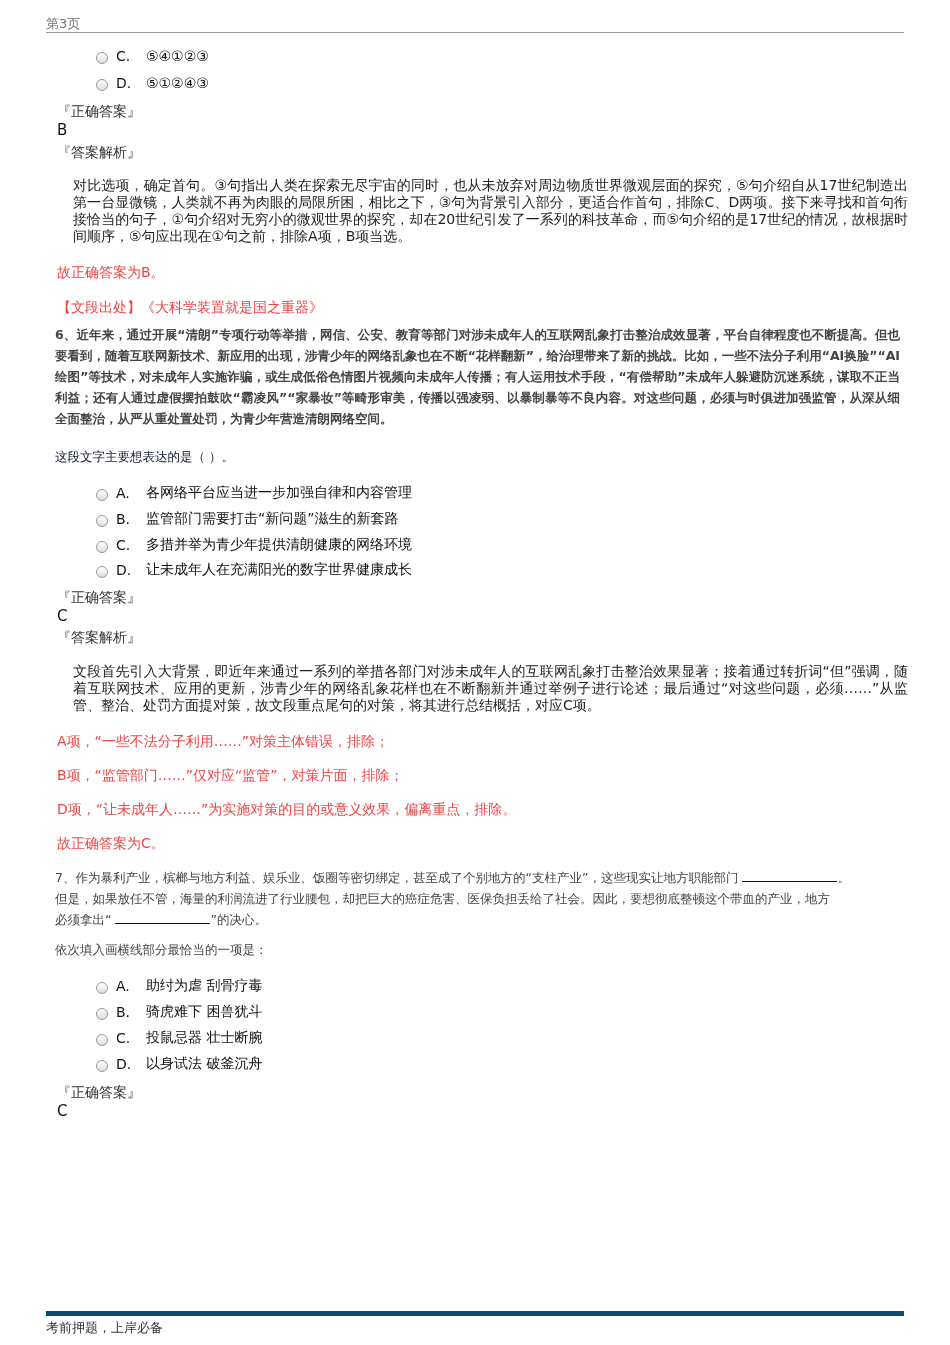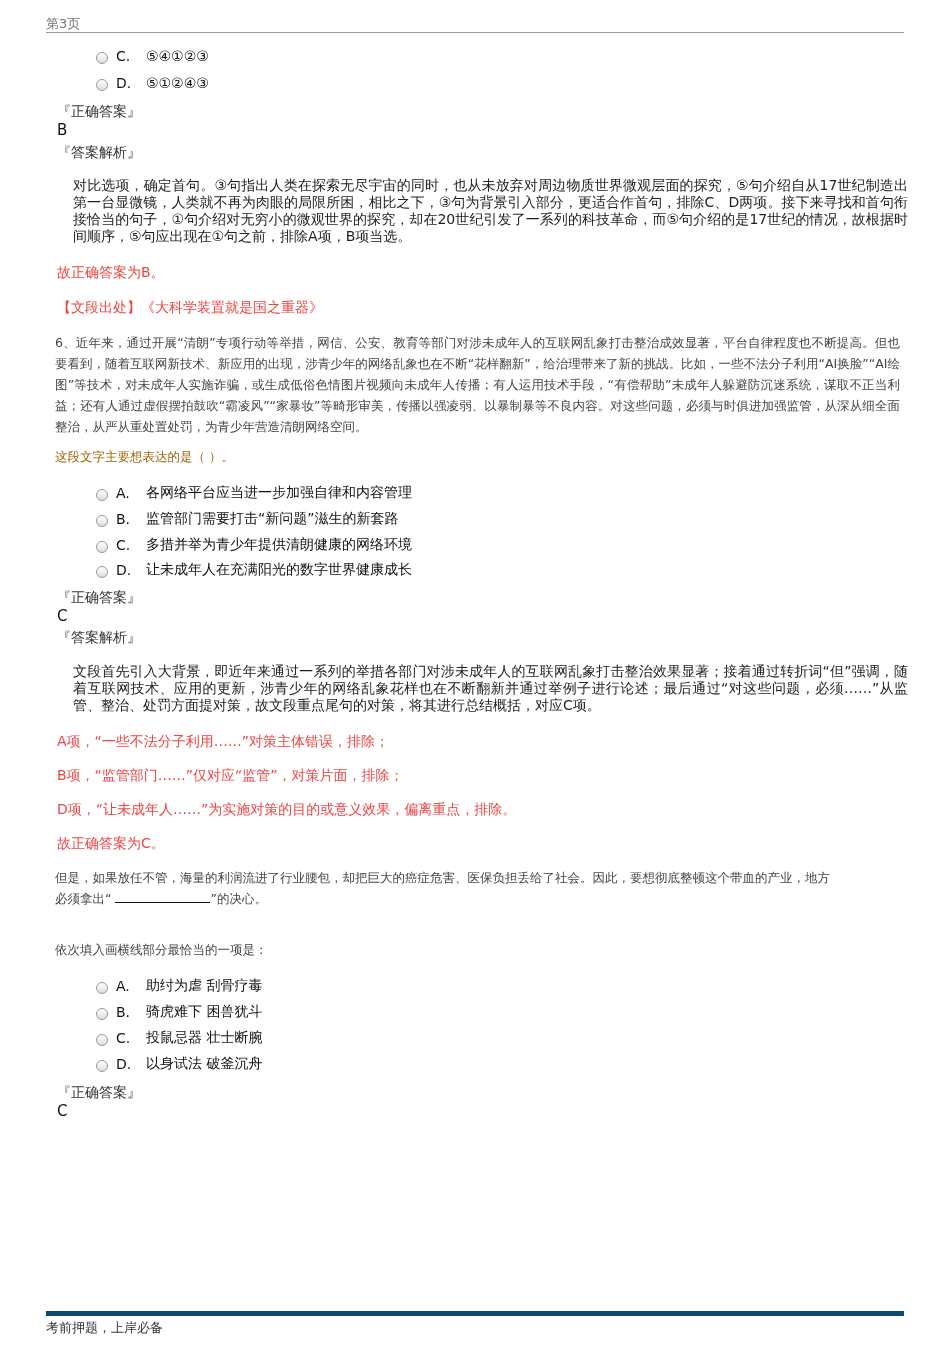--- a/index.html
+++ b/index.html
@@ -44,22 +44,22 @@
 </div>
 
 <div class="abs bracket" style="left:57px; top:103px;">『正确答案』</div>
 <div class="abs ans" style="left:57px; top:121px;">B</div>
 <div class="abs bracket" style="left:57px; top:144px;">『答案解析』</div>
 
 <div class="para" style="top:177px;">对比选项，确定首句。③句指出人类在探索无尽宇宙的同时，也从未放弃对周边物质世界微观层面的探究，⑤句介绍自从17世纪制造出第一台显微镜，人类就不再为肉眼的局限所困，相比之下，③句为背景引入部分，更适合作首句，排除C、D两项。接下来寻找和首句衔接恰当的句子，①句介绍对无穷小的微观世界的探究，却在20世纪引发了一系列的科技革命，而⑤句介绍的是17世纪的情况，故根据时间顺序，⑤句应出现在①句之前，排除A项，B项当选。</div>
 <div class="line" style="left:57px; top:264px;">故正确答案为B。</div>
 <div class="line" style="left:57px; top:299px;">【文段出处】《大科学装置就是国之重器》</div>
 
-<div class="qpara" style="top:332px;">6、近年来，通过开展“清朗”专项行动等举措，网信、公安、教育等部门对涉未成年人的互联网乱象打击整治成效显著，平台自律程度也不断提高。但也要看到，随着互联网新技术、新应用的出现，涉青少年的网络乱象也在不断“花样翻新”，给治理带来了新的挑战。比如，一些不法分子利用“AI换脸”“AI绘图”等技术，对未成年人实施诈骗，或生成低俗色情图片视频向未成年人传播；有人运用技术手段，“有偿帮助”未成年人躲避防沉迷系统，谋取不正当利益；还有人通过虚假摆拍鼓吹“霸凌风”“家暴妆”等畸形审美，传播以强凌弱、以暴制暴等不良内容。对这些问题，必须与时俱进加强监管，从深从细全面整治，从严从重处置处罚，为青少年营造清朗网络空间。</div>
-<div class="abs" style="left:55px; top:449px; font-size:12.5px; color:#a16207;">这段文字主要想表达的是（ ）。</div>
+<div class="qpara" style="top:324px;font-weight:bold;">6、近年来，通过开展“清朗”专项行动等举措，网信、公安、教育等部门对涉未成年人的互联网乱象打击整治成效显著，平台自律程度也不断提高。但也要看到，随着互联网新技术、新应用的出现，涉青少年的网络乱象也在不断“花样翻新”，给治理带来了新的挑战。比如，一些不法分子利用“AI换脸”“AI绘图”等技术，对未成年人实施诈骗，或生成低俗色情图片视频向未成年人传播；有人运用技术手段，“有偿帮助”未成年人躲避防沉迷系统，谋取不正当利益；还有人通过虚假摆拍鼓吹“霸凌风”“家暴妆”等畸形审美，传播以强凌弱、以暴制暴等不良内容。对这些问题，必须与时俱进加强监管，从深从细全面整治，从严从重处置处罚，为青少年营造清朗网络空间。</div>
+<div class="abs" style="left:55px; top:449px; font-size:12.5px; color:#0f172a;">这段文字主要想表达的是（ ）。</div>
 
 <div class="opt" style="top:484px;">
   <span class="radio"></span>
   <span class="lbl">A.</span>
   <span>各网络平台应当进一步加强自律和内容管理</span>
 </div>
 <div class="opt" style="top:510px;">
   <span class="radio"></span>
   <span class="lbl">B.</span>
   <span>监管部门需要打击“新问题”滋生的新套路</span>
@@ -79,20 +79,24 @@
 <div class="abs ans" style="left:57px; top:607px;">C</div>
 <div class="abs bracket" style="left:57px; top:629px;">『答案解析』</div>
 
 <div class="para" style="top:663px;">文段首先引入大背景，即近年来通过一系列的举措各部门对涉未成年人的互联网乱象打击整治效果显著；接着通过转折词“但”强调，随着互联网技术、应用的更新，涉青少年的网络乱象花样也在不断翻新并通过举例子进行论述；最后通过“对这些问题，必须……”从监管、整治、处罚方面提对策，故文段重点尾句的对策，将其进行总结概括，对应C项。</div>
 <div class="line" style="left:57px; top:733px;">A项，“一些不法分子利用……”对策主体错误，排除；</div>
 <div class="line" style="left:57px; top:767px;">B项，“监管部门……”仅对应“监管”，对策片面，排除；</div>
 <div class="line" style="left:57px; top:801px;">D项，“让未成年人……”为实施对策的目的或意义效果，偏离重点，排除。</div>
 <div class="line" style="left:57px; top:835px;">故正确答案为C。</div>
 
 <div class="abs" style="left:55px; top:867px; width:860px; font-size:12.5px; color:#444; line-height:21px;">
+  <div style="white-space:nowrap;">
+    <span>7、作为暴利产业，槟榔与地方利益、娱乐业、饭圈等密切绑定，甚至成了个别地方的“支柱产业”，这些现实让地方职能部门</span>
+    <span class="blank" style="width:95px;"></span><span>。</span>
+  </div>
   <div style="white-space:nowrap;">但是，如果放任不管，海量的利润流进了行业腰包，却把巨大的癌症危害、医保负担丢给了社会。因此，要想彻底整顿这个带血的产业，地方</div>
   <div style="white-space:nowrap;">
     <span>必须拿出“</span>
     <span class="blank"></span><span>”的决心。</span>
   </div>
 </div>
 <div class="abs" style="left:55px; top:942px; font-size:12.5px; color:#444;">依次填入画横线部分最恰当的一项是：</div>
 
 <div class="opt" style="top:977px;">
   <span class="radio"></span>

